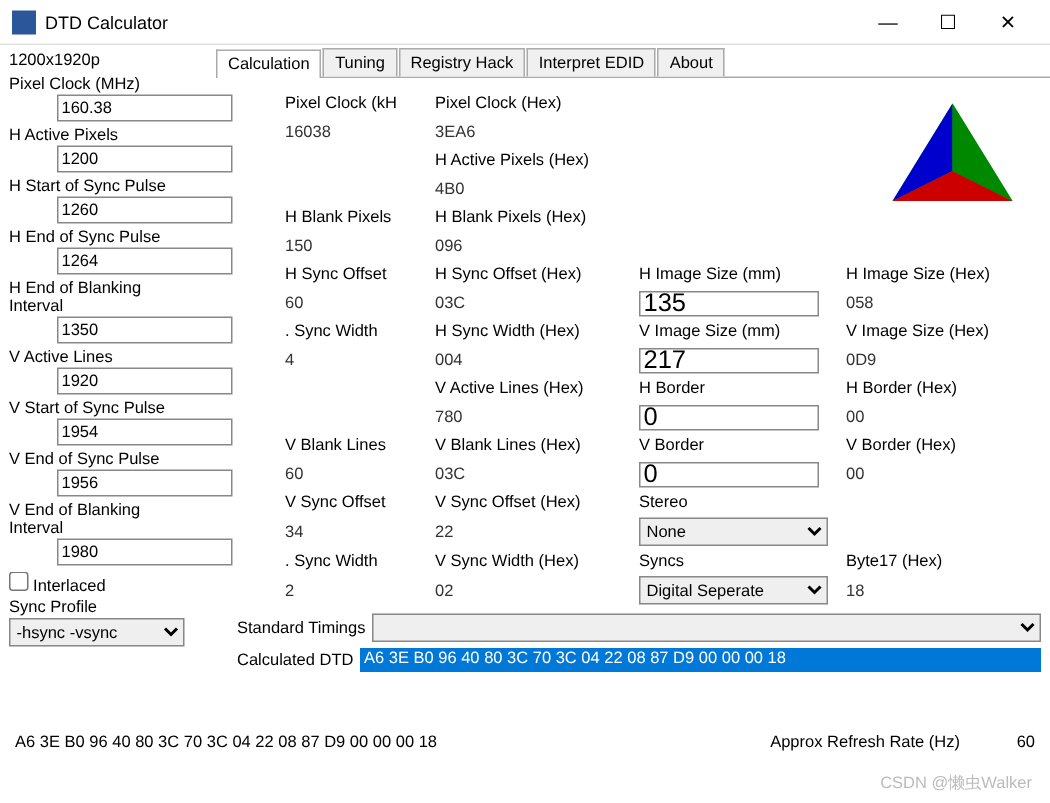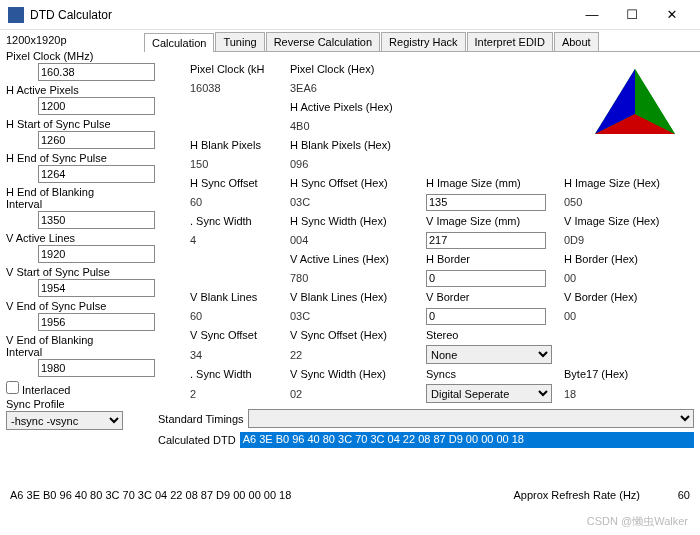--- a/index.html
+++ b/index.html
@@ -22,21 +22,21 @@
 .tab.active { background: #fff; position: relative; top: 1px; }
 .tabbody { padding: 8px 6px 4px 14px; position: relative; }
 .logo { position: absolute; right: 20px; top: 12px; }
 .grid { position: relative; }
 .row { display: flex; align-items: center; min-height: 18px; margin-bottom: 1px; padding-left: 32px; }
 .col1 { width: 100px; }
 .col2 { width: 136px; }
 .col3 { width: 138px; }
 .col4 { width: 130px; }
 .val { color: #333; }
-.row input[type=text] { width: 120px; height: 17px; font-size: 11px; border: 1px solid #888; padding: 0 2px; }
+.row input[type=text] { width: 120px; height: 17px; font-size: 17px; border: 1px solid #888; padding: 0 2px; }
 .row select { width: 126px; height: 19px; font-size: 11px; border: 1px solid #888; }
 .std-row { display: flex; align-items: center; margin-top: 6px; }
 .std-row select { flex: 1; margin-left: 4px; height: 19px; border: 1px solid #888; }
 .calc-row { display: flex; align-items: center; margin-top: 4px; }
 .calc-row .calc-val { flex: 1; margin-left: 4px; background: #0078d7; color: #fff; padding: 1px 3px; height: 16px; font-size: 11px; }
 .bottom { position: absolute; left: 10px; right: 10px; bottom: 34px; font-size: 11px; display: flex; }
 .bottom .dtd { flex: 1; }
 .bottom .rate-lbl { margin-left: 20px; }
 .bottom .rate-val { margin-left: 20px; width: 30px; text-align: right; }
 .watermark { position: absolute; right: 12px; bottom: 6px; color: #bbb; font-size: 11px; }
@@ -77,21 +77,20 @@
     <input type="text" value="1980" style="">
     <label class="cb"><input type="checkbox" style=""> <span>Interlaced</span></label>
     <div class="field-label">Sync Profile</div>
     <select><option>-hsync -vsync</option></select>
   </div>
 
   <div class="right">
     <div class="tabs">
       <div class="tab active">Calculation</div>
       <div class="tab">Tuning</div>
-      <div class="tab">Reverse Calculation</div>
       <div class="tab">Registry Hack</div>
       <div class="tab">Interpret EDID</div>
       <div class="tab">About</div>
     </div>
 
     <div class="tabbody">
       <svg class="logo" width="90" height="80">
         <polygon points="45,5 85,70 5,70" fill="#0a0"></polygon>
         <polygon points="45,5 45,50 5,70" fill="#00c"></polygon>
         <polygon points="45,50 85,70 5,70" fill="#c00"></polygon>
@@ -126,21 +125,21 @@
         <div class="row">
             <div class="col1">H Sync Offset</div>
             <div class="col2">H Sync Offset (Hex)</div>
             <div class="col3">H Image Size (mm)</div>
             <div class="col4">H Image Size (Hex)</div>
           </div>
         <div class="row">
             <div class="col1 val">60</div>
             <div class="col2 val">03C</div>
             <div class="col3"><input type="text" value="135" style=""></div>
-            <div class="col4 val">050</div>
+            <div class="col4 val">058</div>
           </div>
         <div class="row">
             <div class="col1">. Sync Width</div>
             <div class="col2">H Sync Width (Hex)</div>
             <div class="col3">V Image Size (mm)</div>
             <div class="col4">V Image Size (Hex)</div>
           </div>
         <div class="row">
             <div class="col1 val">4</div>
             <div class="col2 val">004</div>

